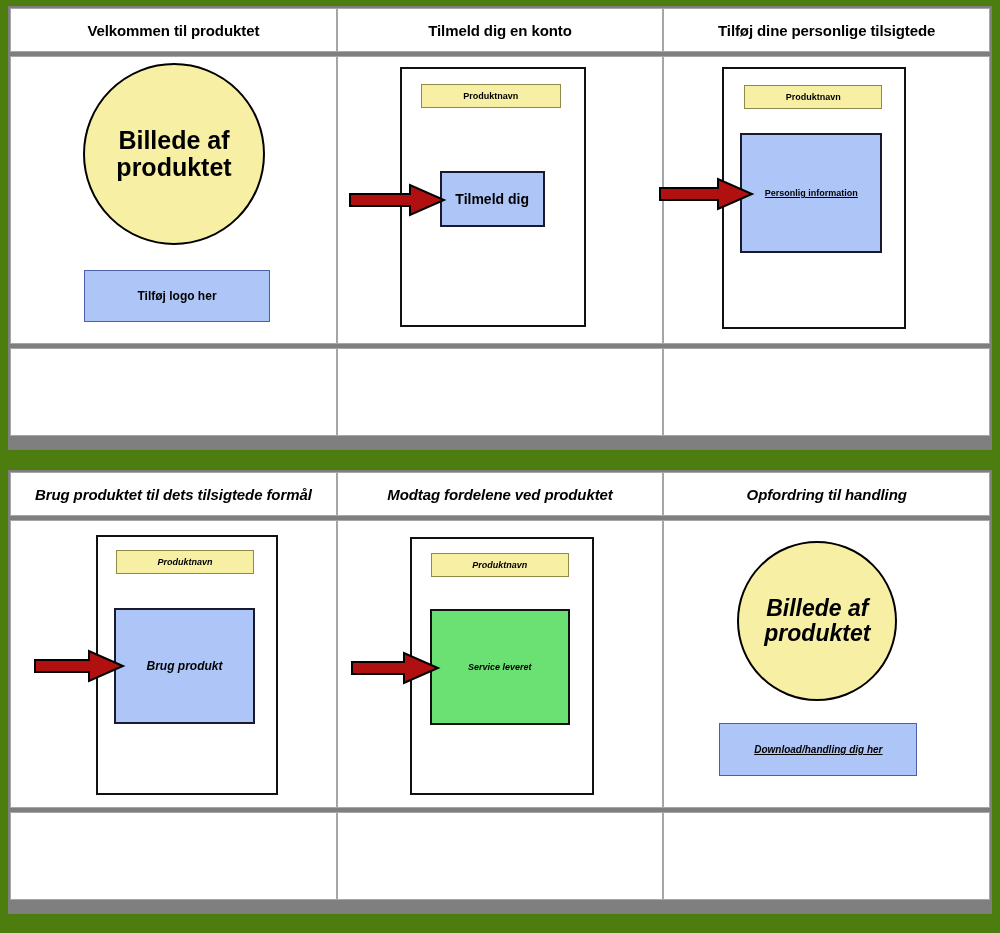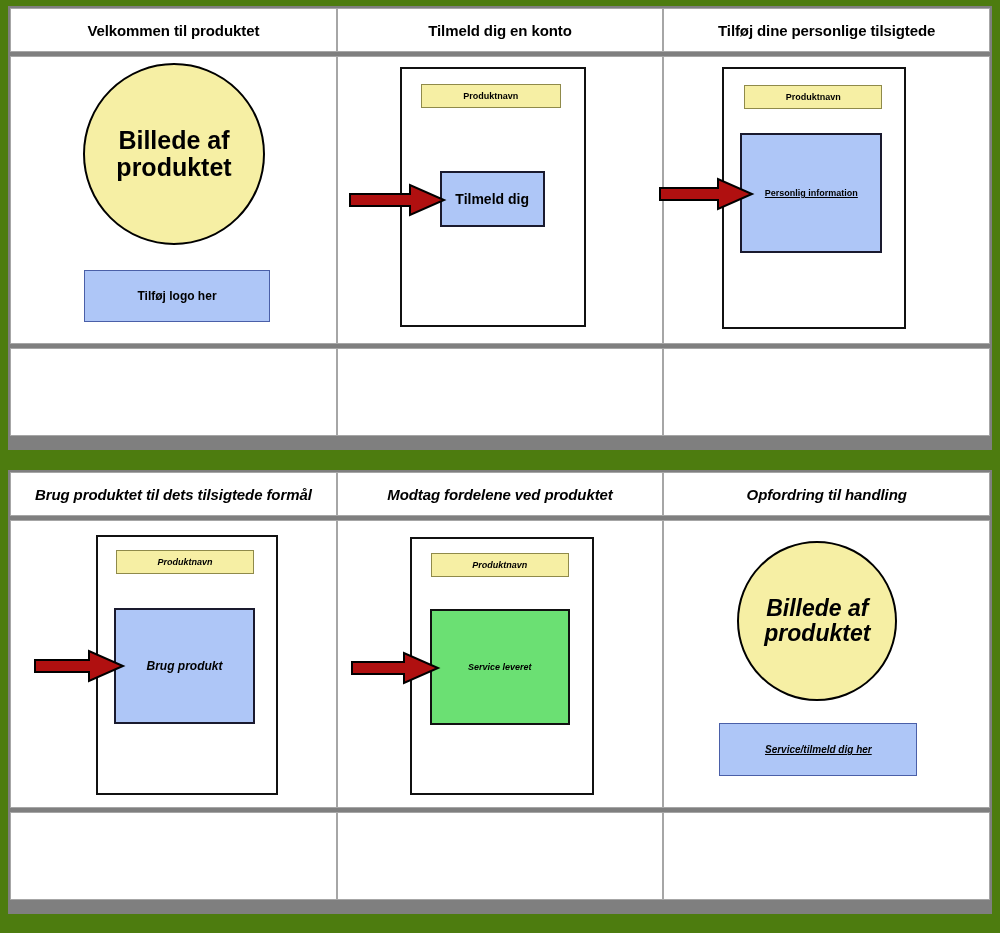--- a/index.html
+++ b/index.html
@@ -219,21 +219,21 @@
           </div>
         </div>
       </div>
 
       <div class="cell">
         <div class="canvas">
           <div class="circle" style="left:73px; top:20px; width:160px; height:160px; font-size:23px;">
             <span>Billede af produktet</span>
           </div>
           <div class="rect logo" style="left:55px; top:202px; width:198px; height:53px; font-size:10px;">
-            <span class="underlined">Service/tilmeld dig her</span>
+            <span class="underlined">Download/handling dig her</span>
           </div>
         </div>
       </div>
     </div>
 
     <div class="grid-row row-caption">
       <div class="cell">
         <div class="cell-title"></div>
       </div>
       <div class="cell">

